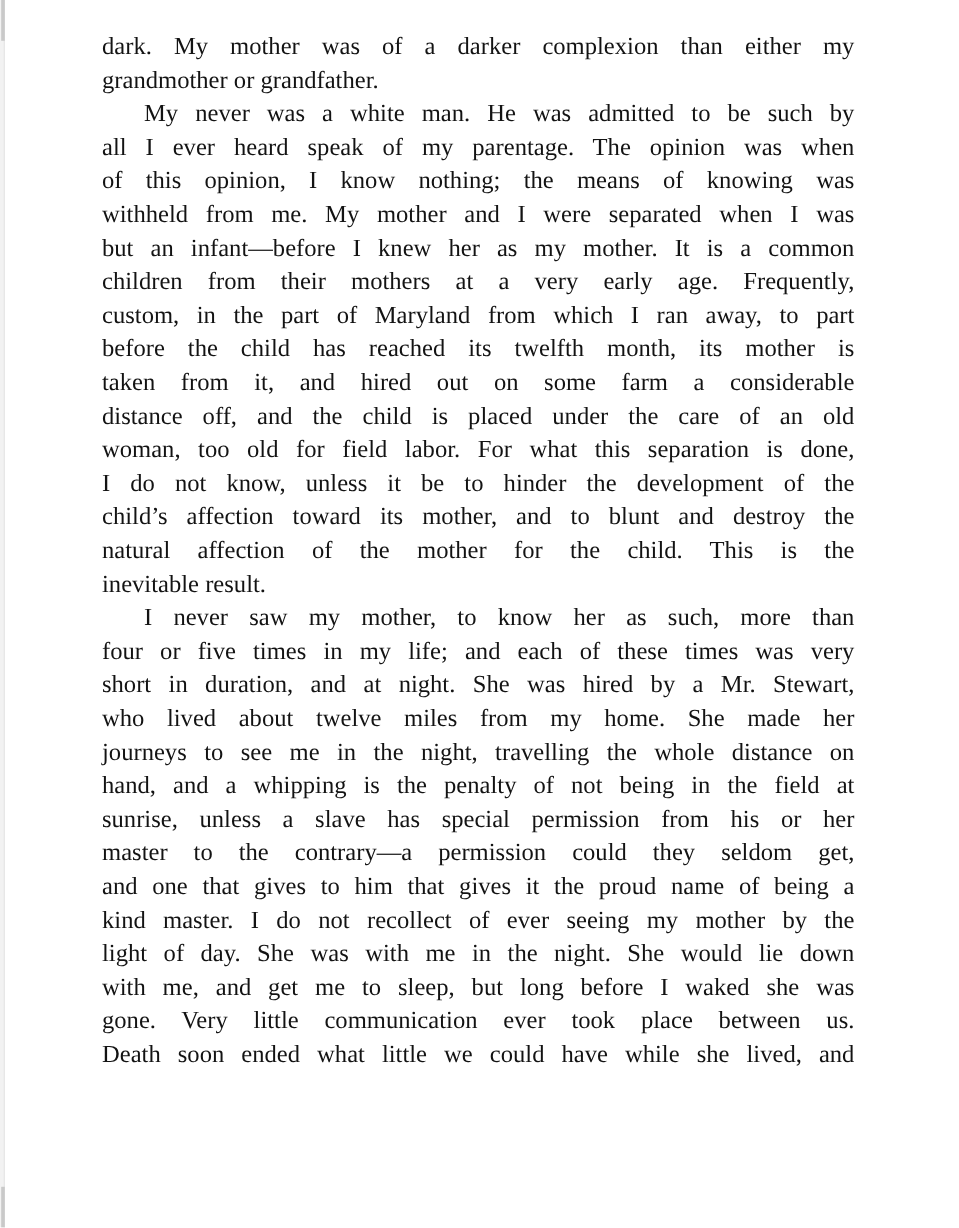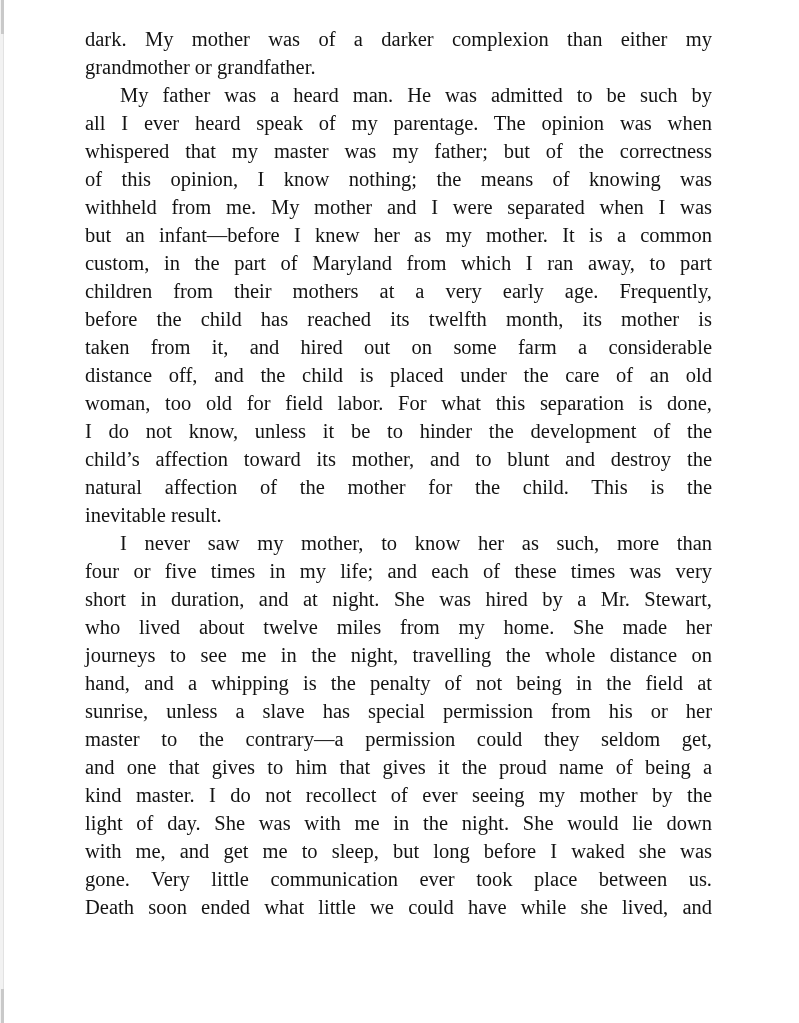--- a/index.html
+++ b/index.html
@@ -70,28 +70,27 @@
 
 <div class="page">
   <div class="edge-strip"></div>
   <div class="edge-line"></div>
   <div class="edge-tip-top"></div>
   <div class="edge-tip-bottom"></div>
 
   <div class="text-block">
     <div class="line">dark. My mother was of a darker complexion than either my</div>
     <div class="line end">grandmother or grandfather.</div>
-    <div class="line indent">My father was a heard man. He was admitted to be such by</div>
+    <div class="line indent">My never was a white man. He was admitted to be such by</div>
     <div class="line">all I ever heard speak of my parentage. The opinion was when</div>
-    <div class="line">whispered that my master was my father; but of the correctness</div>
     <div class="line">of this opinion, I know nothing; the means of knowing was</div>
     <div class="line">withheld from me. My mother and I were separated when I was</div>
     <div class="line">but an infant—before I knew her as my mother. It is a common</div>
+    <div class="line">children from their mothers at a very early age. Frequently,</div>
     <div class="line">custom, in the part of Maryland from which I ran away, to part</div>
-    <div class="line">children from their mothers at a very early age. Frequently,</div>
     <div class="line">before the child has reached its twelfth month, its mother is</div>
     <div class="line">taken from it, and hired out on some farm a considerable</div>
     <div class="line">distance off, and the child is placed under the care of an old</div>
     <div class="line">woman, too old for field labor. For what this separation is done,</div>
     <div class="line">I do not know, unless it be to hinder the development of the</div>
     <div class="line">child’s affection toward its mother, and to blunt and destroy the</div>
     <div class="line">natural affection of the mother for the child. This is the</div>
     <div class="line end">inevitable result.</div>
     <div class="line indent">I never saw my mother, to know her as such, more than</div>
     <div class="line">four or five times in my life; and each of these times was very</div>

